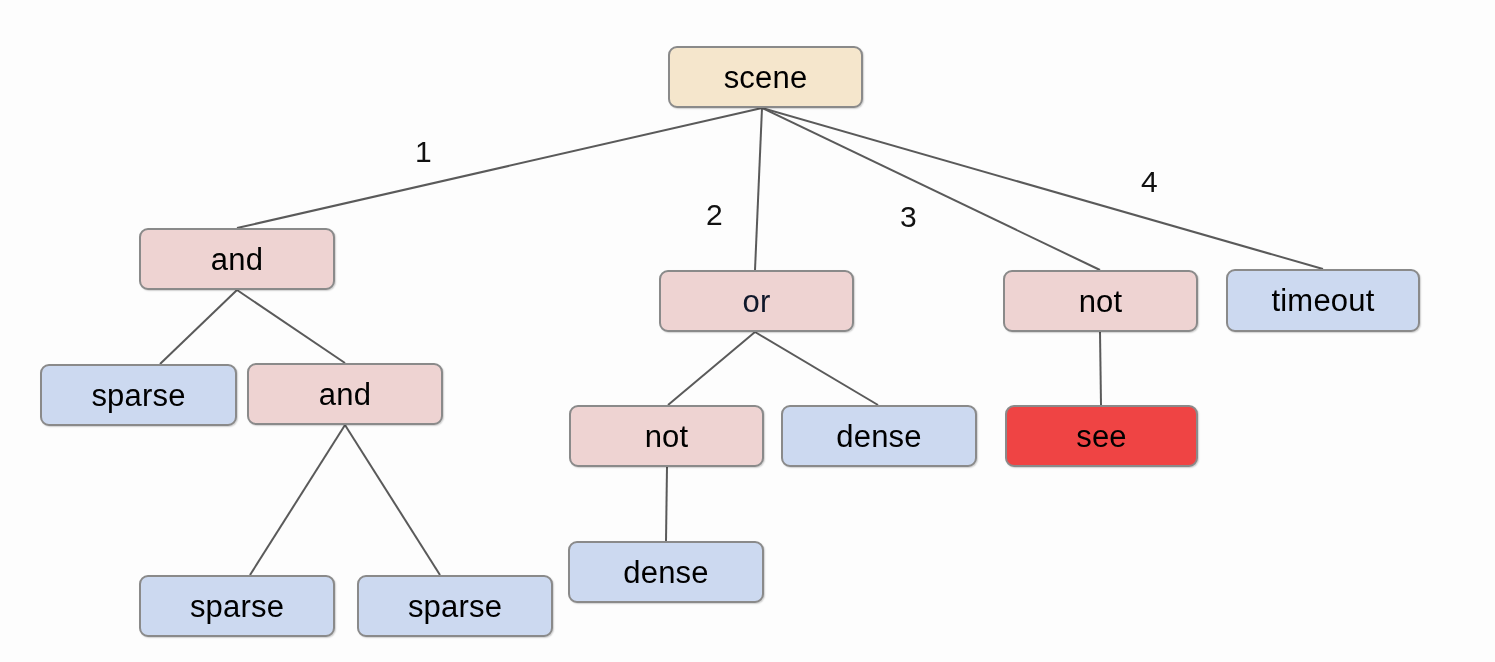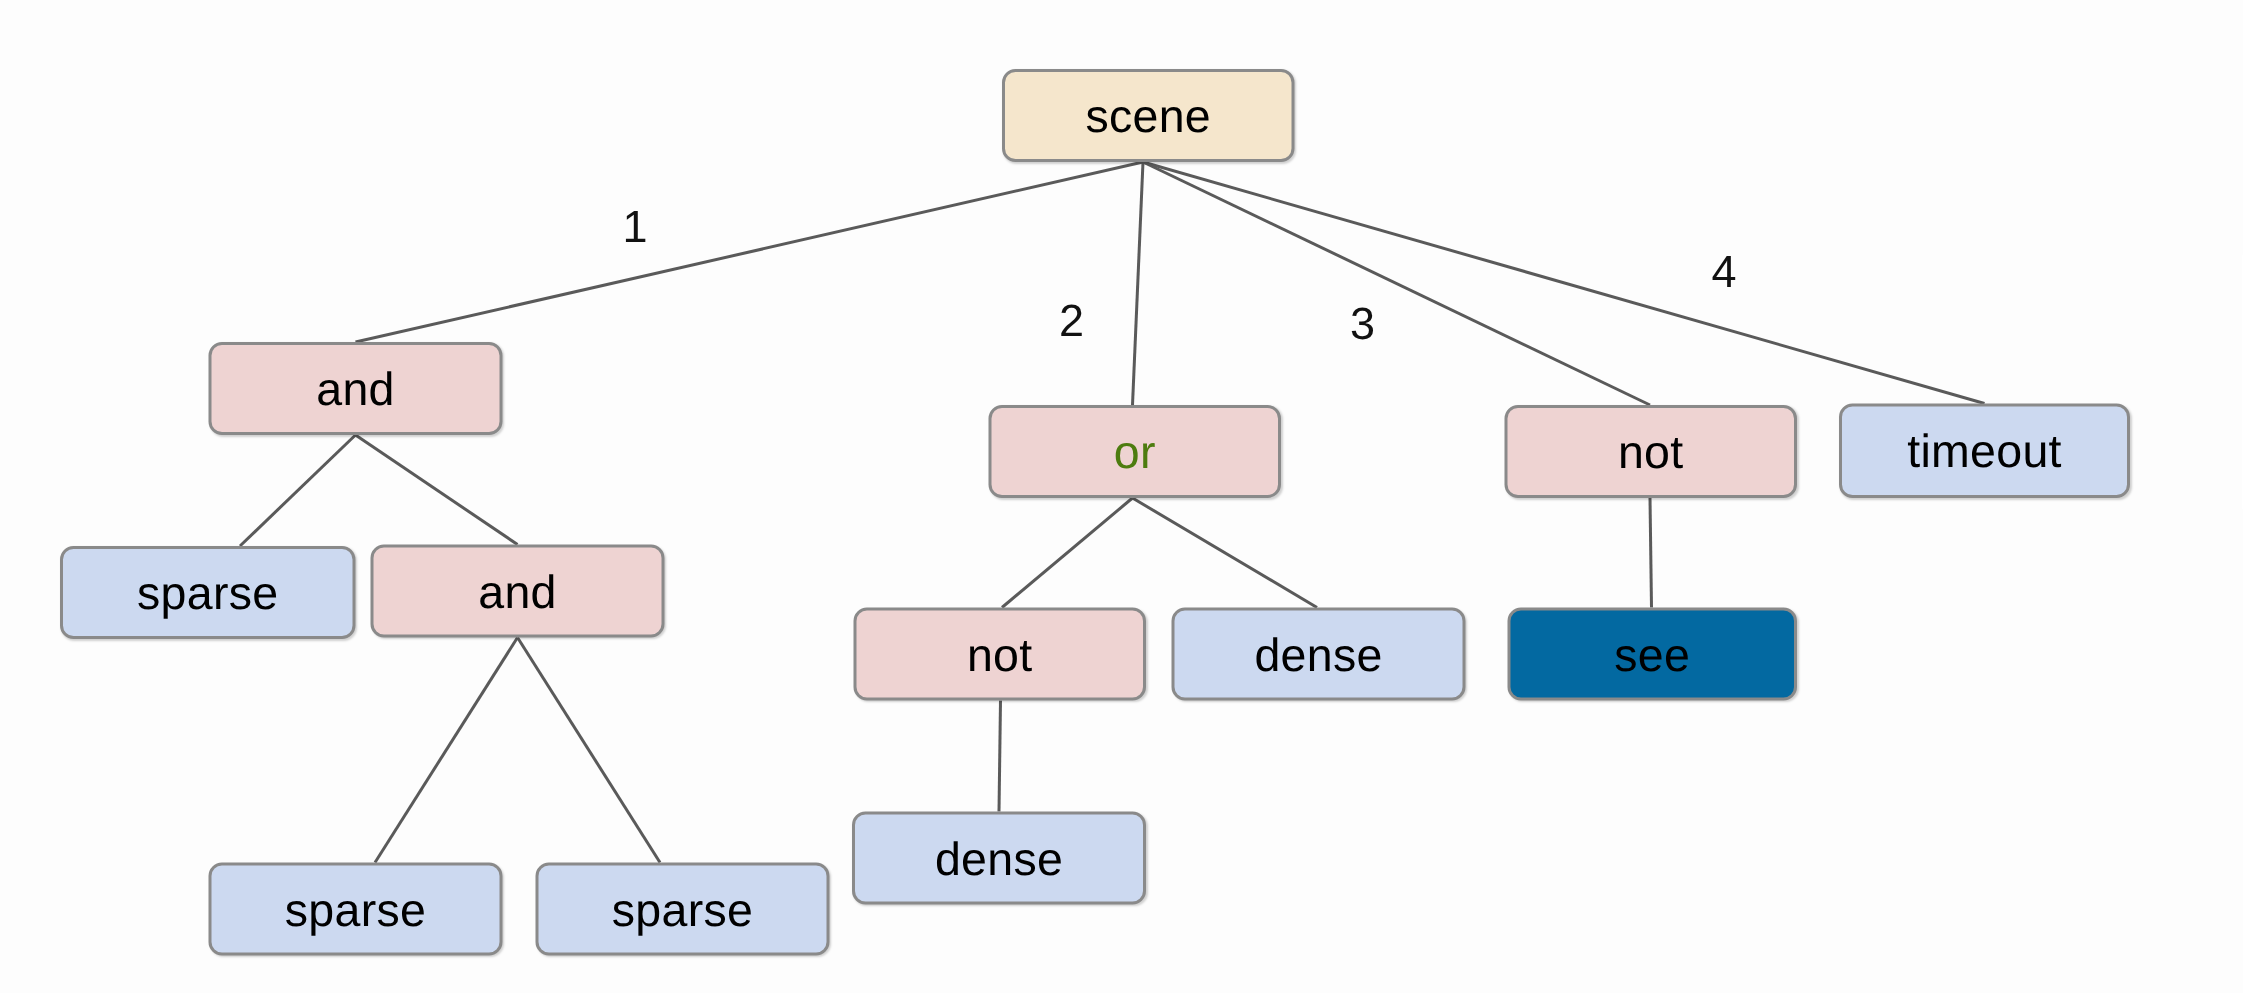--- a/index.html
+++ b/index.html
@@ -82,36 +82,36 @@
       </div>
       <div class="node op" style="left: 247px; top: 363px; width: 196px; height: 62px; border-color: rgb(138, 138, 138); color: rgb(0, 0, 0); background: rgb(238, 211, 210);">
         <span>and</span>
       </div>
       <div class="node leaf" style="left: 139px; top: 575px; width: 196px; height: 62px; border-color: rgb(138, 138, 138); color: rgb(0, 0, 0); background: rgb(204, 217, 240);">
         <span>sparse</span>
       </div>
       <div class="node leaf" style="left: 357px; top: 575px; width: 196px; height: 62px; border-color: rgb(138, 138, 138); color: rgb(0, 0, 0); background: rgb(204, 217, 240);">
         <span>sparse</span>
       </div>
-      <div class="node op" style="left: 659px; top: 270px; width: 195px; height: 62px; border-color: rgb(138, 138, 138); color: #4d7c0f; background: rgb(238, 211, 210);">
+      <div class="node op" style="left: 659px; top: 270px; width: 195px; height: 62px; border-color: rgb(138, 138, 138); color: #0f172a; background: rgb(238, 211, 210);">
         <span>or</span>
       </div>
       <div class="node op" style="left: 569px; top: 405px; width: 195px; height: 62px; border-color: rgb(138, 138, 138); color: rgb(0, 0, 0); background: rgb(238, 211, 210);">
         <span>not</span>
       </div>
       <div class="node leaf" style="left: 781px; top: 405px; width: 196px; height: 62px; border-color: rgb(138, 138, 138); color: rgb(0, 0, 0); background: rgb(204, 217, 240);">
         <span>dense</span>
       </div>
       <div class="node leaf" style="left: 568px; top: 541px; width: 196px; height: 62px; border-color: rgb(138, 138, 138); color: rgb(0, 0, 0); background: rgb(204, 217, 240);">
         <span>dense</span>
       </div>
       <div class="node op" style="left: 1003px; top: 270px; width: 195px; height: 62px; border-color: rgb(138, 138, 138); color: rgb(0, 0, 0); background: rgb(238, 211, 210);">
         <span>not</span>
       </div>
-      <div class="node leaf" style="left: 1005px; top: 405px; width: 193px; height: 62px; border-color: rgb(138, 138, 138); color: rgb(0, 0, 0); background: #0369a1;">
+      <div class="node leaf" style="left: 1005px; top: 405px; width: 193px; height: 62px; border-color: rgb(138, 138, 138); color: rgb(0, 0, 0); background: #ef4444;">
         <span>see</span>
       </div>
       <div class="node leaf" style="left: 1226px; top: 269px; width: 194px; height: 63px; border-color: rgb(138, 138, 138); color: rgb(0, 0, 0); background: rgb(204, 217, 240);">
         <span>timeout</span>
       </div>
     </div>
   <div id="label-layer">
       <div class="edge-label" style="left: 415px; top: 137px;">1</div>
       <div class="edge-label" style="left: 706px; top: 200px;">2</div>
       <div class="edge-label" style="left: 900px; top: 202px;">3</div>

